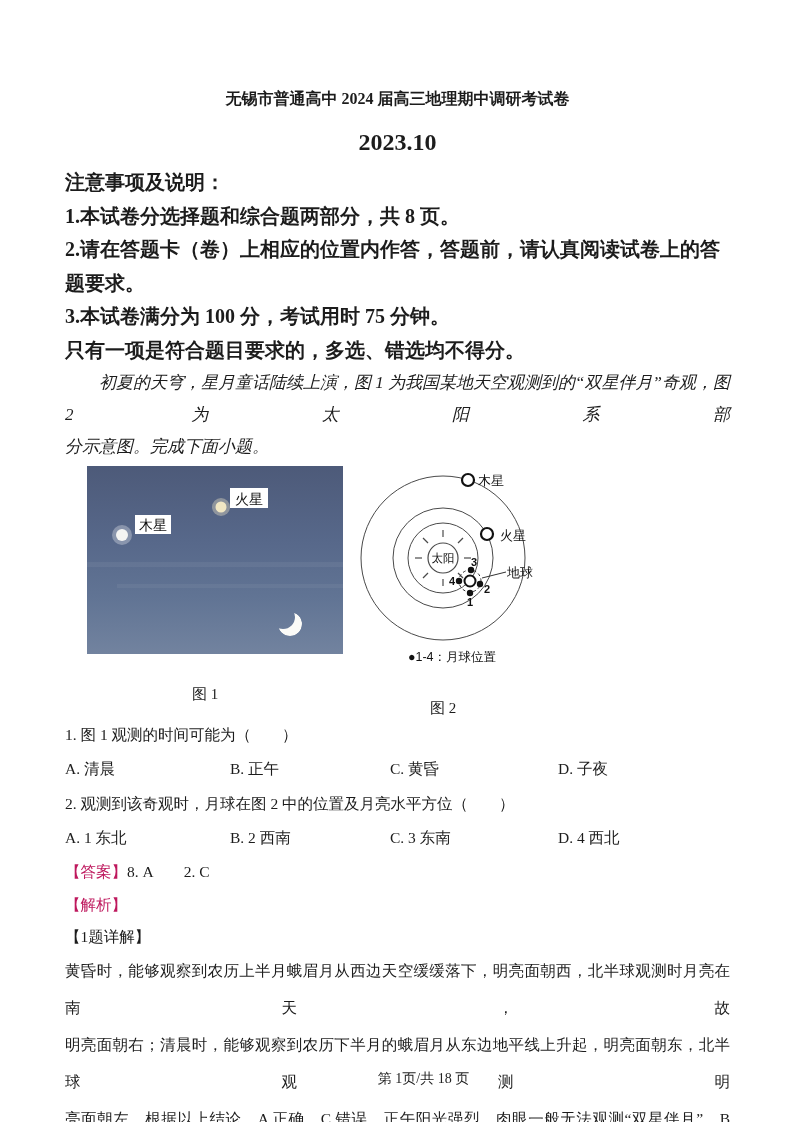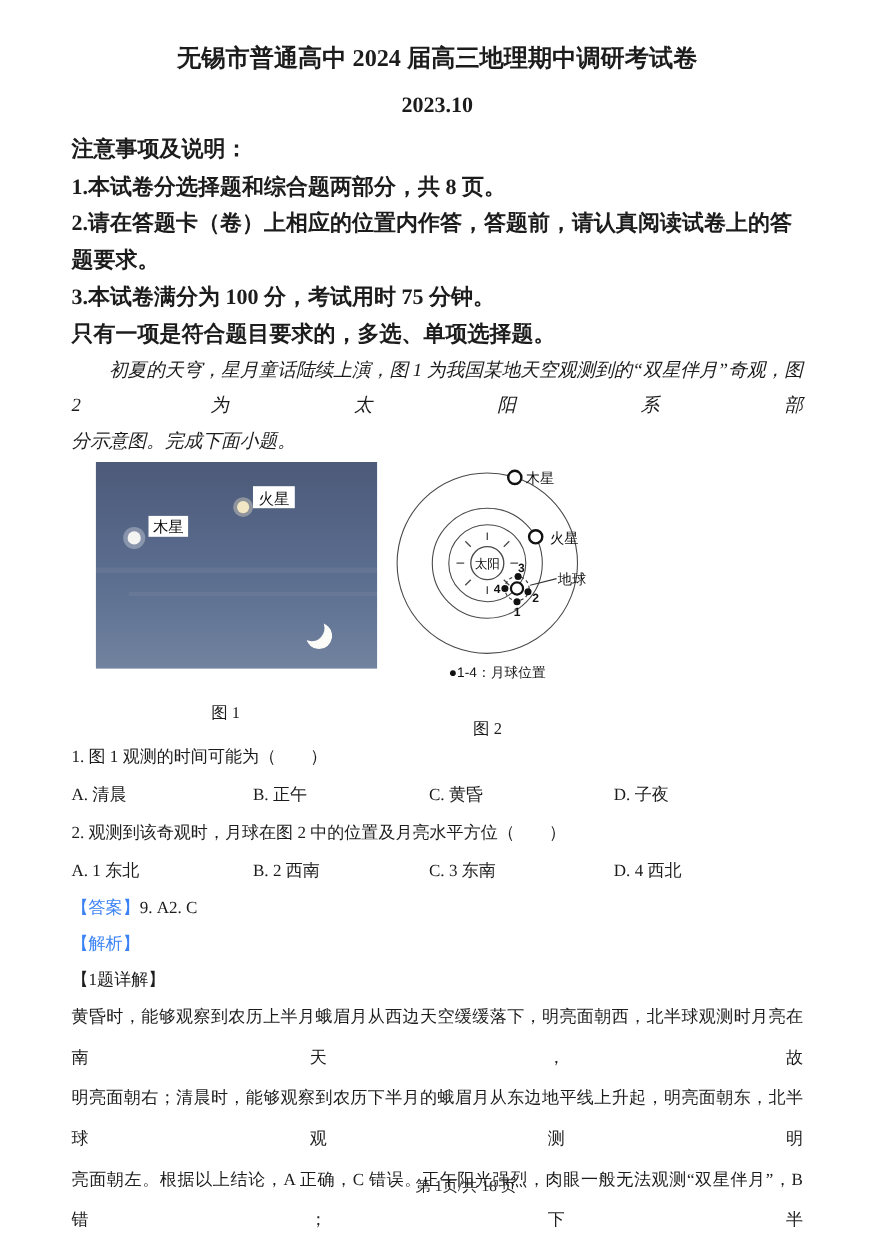--- a/index.html
+++ b/index.html
@@ -6,61 +6,61 @@
   .page{
     position:relative;
     width:793px;height:1122px;
     margin:0 auto;
     background:#ffffff;
     font-family:"Liberation Serif","DejaVu Serif",serif;
     color:#1c1c1c;
     overflow:hidden;
   }
   .content{padding:0 63px 0 65px;}
-  .title{margin-top:38px;font-size:22px;font-weight:bold;text-align:center;line-height:30px;}
-  .date{margin-top:14px;font-size:20px;font-weight:bold;text-align:center;line-height:28px;}
+  .title{margin-top:84px;font-size:16px;font-weight:bold;text-align:center;line-height:30px;}
+  .date{margin-top:14px;font-size:24px;font-weight:bold;text-align:center;line-height:28px;}
   .unit{margin-top:20px;font-size:16.5px;font-weight:bold;text-align:center;line-height:22px;}
   .notices{margin-top:10px;}
   .bold-line{font-size:20px;font-weight:bold;line-height:33.5px;}
   .stretch{text-align:justify;text-align-last:justify;}
   .kai{font-size:17px;font-style:italic;line-height:32px;}
   .indent{text-indent:2em;}
   .figures{position:relative;height:201px;margin-top:3px;}
   .fig1{position:absolute;left:22px;top:0;}
   .fig2{position:absolute;left:291px;top:0;}
   .captions{position:relative;height:20px;margin-top:18px;font-size:15px;}
   .cap1{position:absolute;left:127px;top:0;}
   .cap2{position:absolute;left:365px;top:14px;}
   .qblock{font-size:15.5px;}
   .stem{margin-top:14px;line-height:32px;}
   .stem2{margin-top:3px;line-height:32px;}
   .opts{display:grid;grid-template-columns:165px 160px 168px auto;line-height:32px;margin-top:2px;}
   .ansrow{line-height:32px;margin-top:2px;}
-  .blue{color:#3b82f6;}
-  .ans-gap{}
+  .blue{color:#be185d;}
+  .ans-gap{margin-left:30px;}
   .ana-row{line-height:30px;margin-top:2px;}
   .para-line{font-size:15.5px;line-height:37px;}
   .footer{position:absolute;bottom:34px;left:0;width:100%;text-align:center;font-size:14px;color:#222;padding-left:27px;}
   svg text{font-family:"Liberation Sans","DejaVu Sans",sans-serif;}
 </style>
 </head>
 <body>
 
 <div class="page">
   <div class="content">
 
     <div class="title">无锡市普通高中 2024 届高三地理期中调研考试卷</div>
     <div class="date">2023.10</div>
 
     <div class="notices">
       <div class="bold-line">注意事项及说明：</div>
       <div class="bold-line">1.本试卷分选择题和综合题两部分，共 8 页。</div>
       <div class="bold-line">2.请在答题卡（卷）上相应的位置内作答，答题前，请认真阅读试卷上的答题要求。</div>
       <div class="bold-line">3.本试卷满分为 100 分，考试用时 75 分钟。</div>
-      <div class="bold-line">只有一项是符合题目要求的，多选、单项选择题。</div>
+      <div class="bold-line">只有一项是符合题目要求的，多选、错选均不得分。</div>
     </div>
 
     <div>
       <div class="kai indent stretch">初夏的天穹，星月童话陆续上演，图 1 为我国某地天空观测到的“双星伴月”奇观，图 2 为太阳系部</div>
       <div class="kai">分示意图。完成下面小题。</div>
     </div>
 
     <div class="figures">
 
       <svg class="fig1" width="256" height="188" viewBox="0 0 256 188">
@@ -151,21 +151,21 @@
       </div>
       <div class="stem2">2. 观测到该奇观时，月球在图 2 中的位置及月亮水平方位（　　）</div>
       <div class="opts">
         <span>A. 1 东北</span>
         <span>B. 2 西南</span>
         <span>C. 3 东南</span>
         <span>D. 4 西北</span>
       </div>
 
       <div class="ansrow">
-        <span class="blue">【答案】</span><span>9. A</span><span class="ans-gap">2. C</span>
+        <span class="blue">【答案】</span><span>8. A</span><span class="ans-gap">2. C</span>
       </div>
 
       <div class="ana-row">
         <span class="blue">【解析】</span>
       </div>
 
       <div class="ana-row">【1题详解】</div>
 
       <div>
         <div class="para-line stretch">黄昏时，能够观察到农历上半月蛾眉月从西边天空缓缓落下，明亮面朝西，北半球观测时月亮在南天，故</div>

